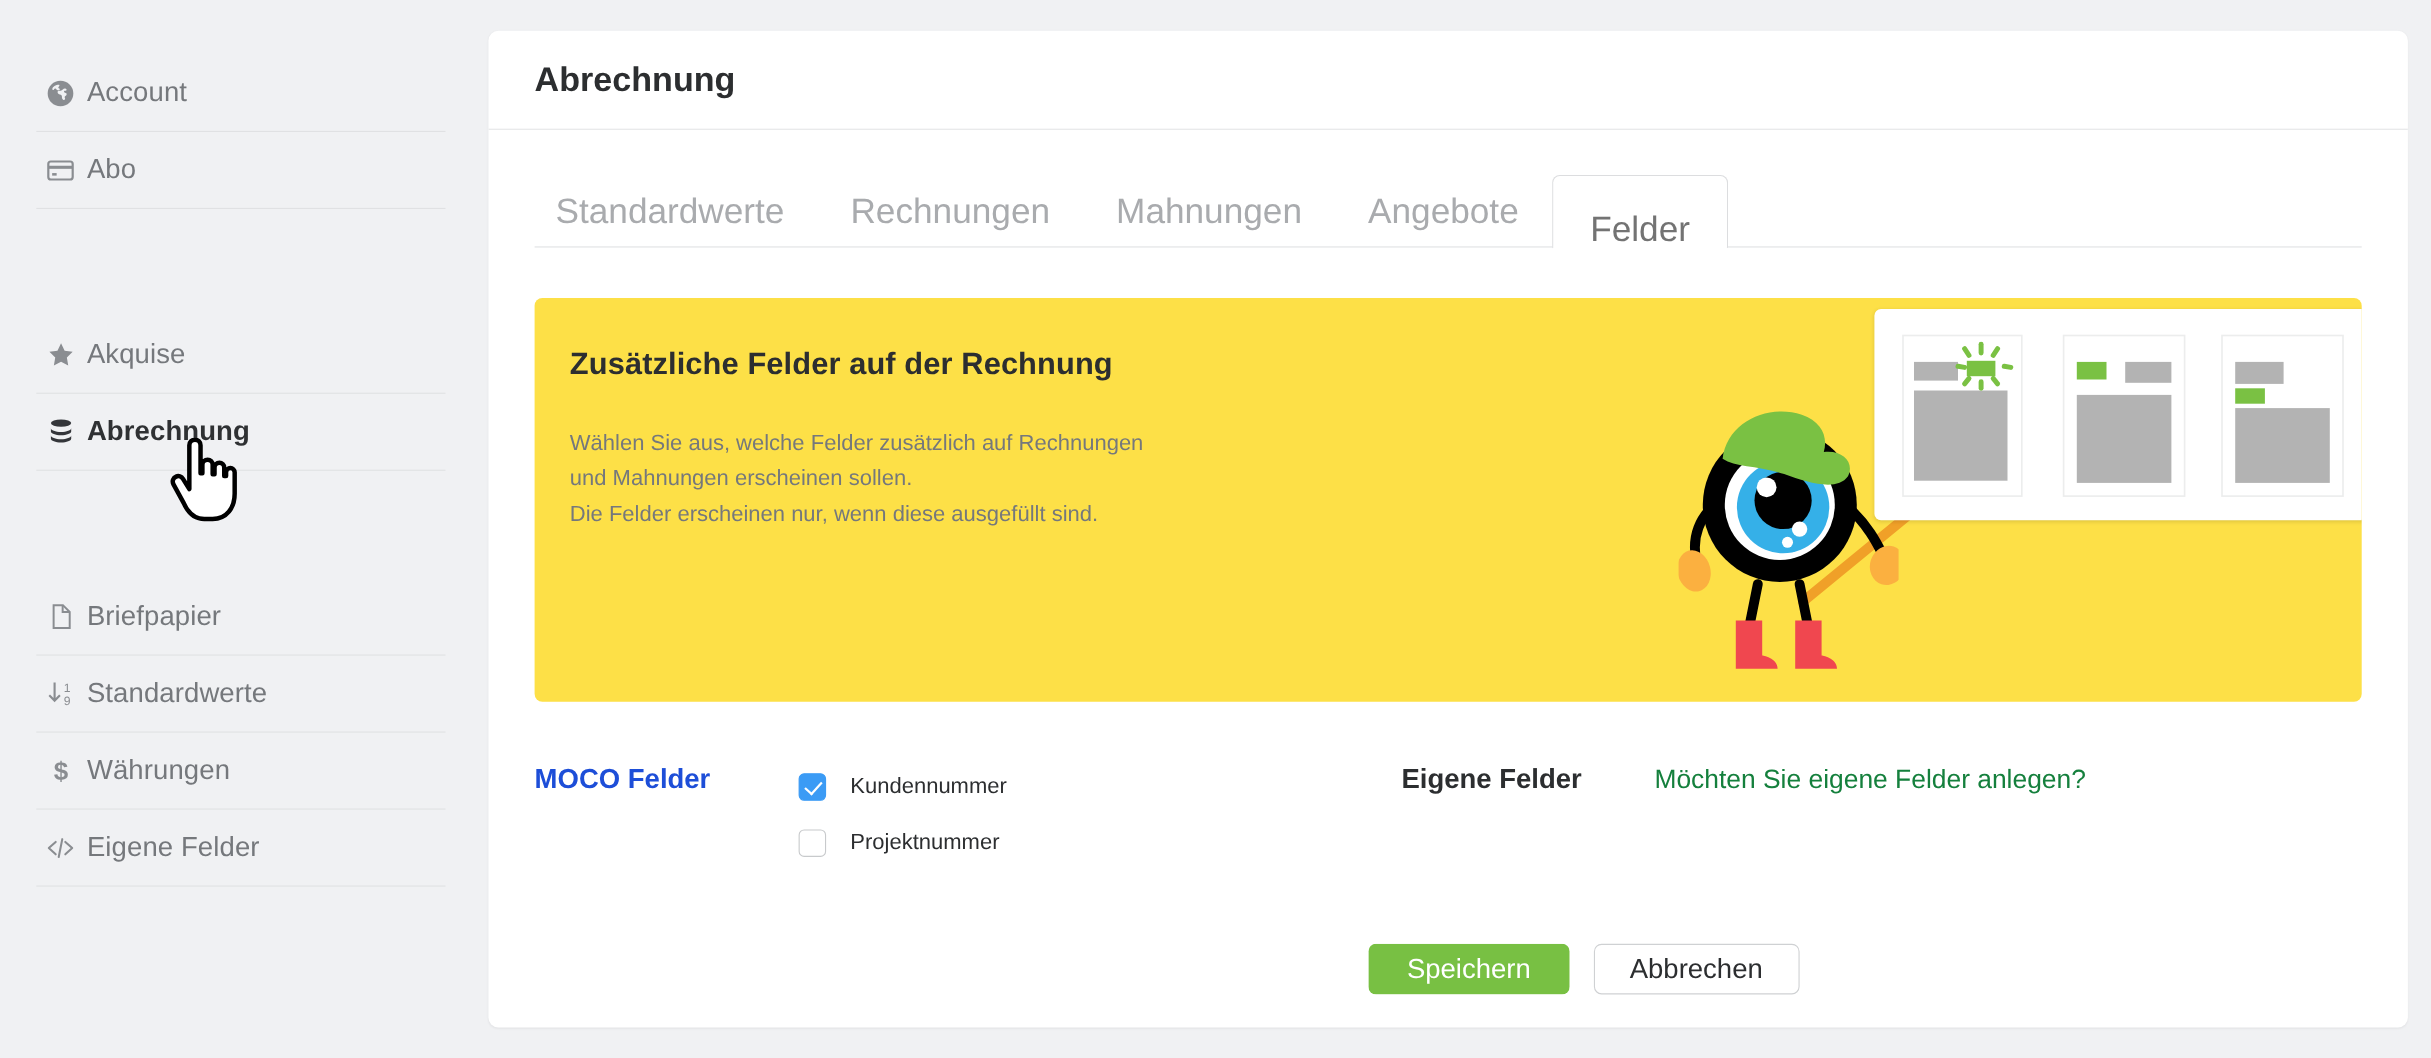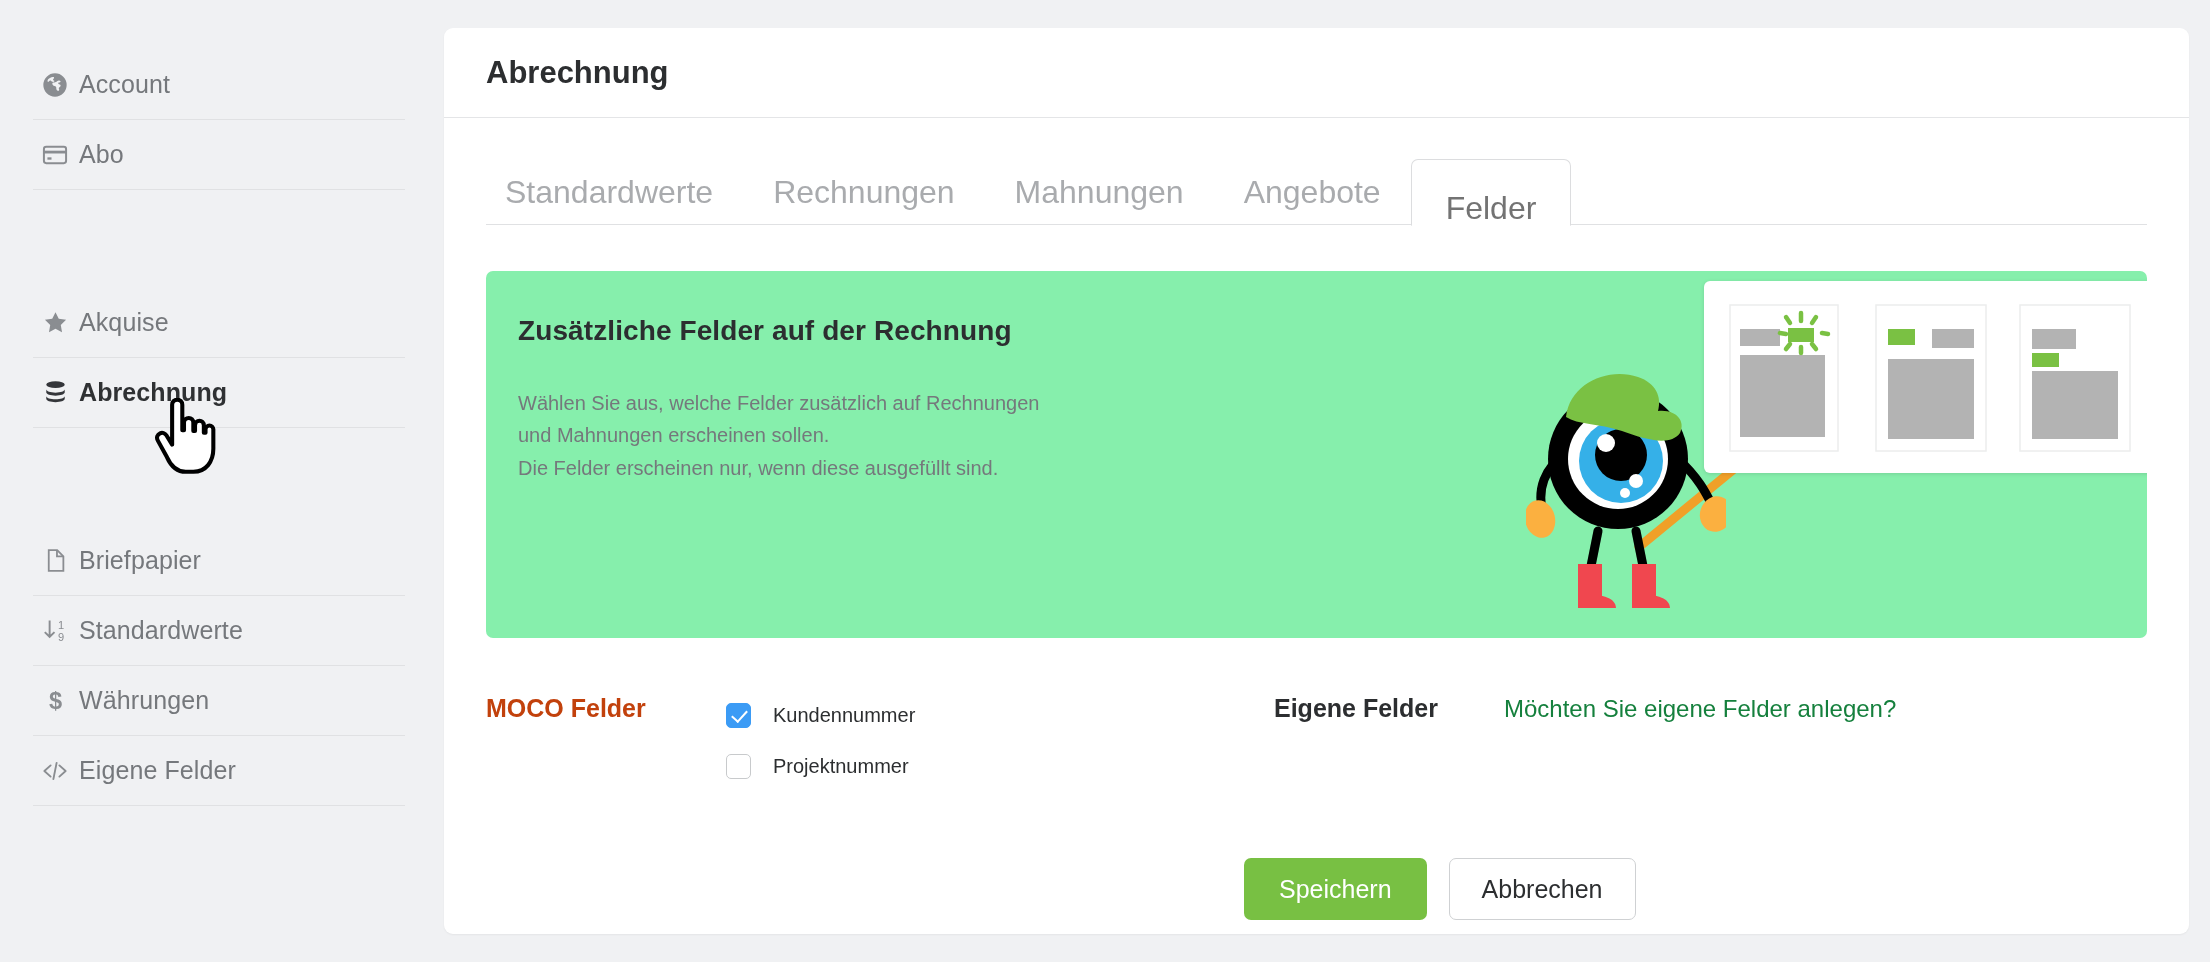--- a/index.html
+++ b/index.html
@@ -95,21 +95,21 @@
     height: 67px; line-height: 65px;
     padding: 16px 34px;
     text-align: right;
   }
 
   
   .info-panel {
     position: relative;
     margin: 46px 42px 0 42px;
     height: 367px;
-    background: #86efac;
+    background: #fde047;
     border-radius: 7px;
     overflow: hidden;
   }
   .info-text { padding: 44px 0 0 32px; max-width: 900px; }
   .info-title {
     font-size: 28px; font-weight: bold; color: #2c2e30;
     margin-bottom: 40px; letter-spacing: .1px;
   }
   .info-body { font-size: 20px; color: #75787c; line-height: 1.62; }
   .info-body div { white-space: nowrap; }
@@ -124,21 +124,21 @@
   }
   .pointer-stick { position: absolute; left: 1135px; top: 158px; width: 200px; height: 130px; }
 
   
   .form-row {
     display: flex; align-items: flex-start;
     margin: 52px 0 0 0;
     padding-left: 42px;
   }
   .form-label {
-    font-size: 25px; font-weight: bold; color: #c2410c;
+    font-size: 25px; font-weight: bold; color: #1d4ed8;
     width: 240px; min-width: 240px;
     padding-top: 4px;
     text-align: left;
   }
   .checks { width: 400px; }
   .check-line {
     display: flex; align-items: center;
     height: 51px;
     cursor: pointer;
   }
@@ -171,21 +171,21 @@
   }
   .own-link {
     font-size: 24px; color: #15803d; text-decoration: none;
     padding-top: 5px; cursor: pointer; white-space: nowrap;
   }
 
   
   .btn-row { display: flex; gap: 22px; padding-left: 800px; margin-top: 66px; }
   .btn {
     font-size: 25px;
-    height: 62px;
+    height: 46px;
     border-radius: 7px;
     display: flex; align-items: center; justify-content: center;
     cursor: pointer;
     border: 1px solid transparent;
   }
   .btn-primary { background: #78c043; color: #fff; padding: 0 34px; }
   .btn-secondary { background: #fff; color: #2c2e30; border-color: #cfd1d3; padding: 0 32px; }
 </style>
 </head>
 <body>

